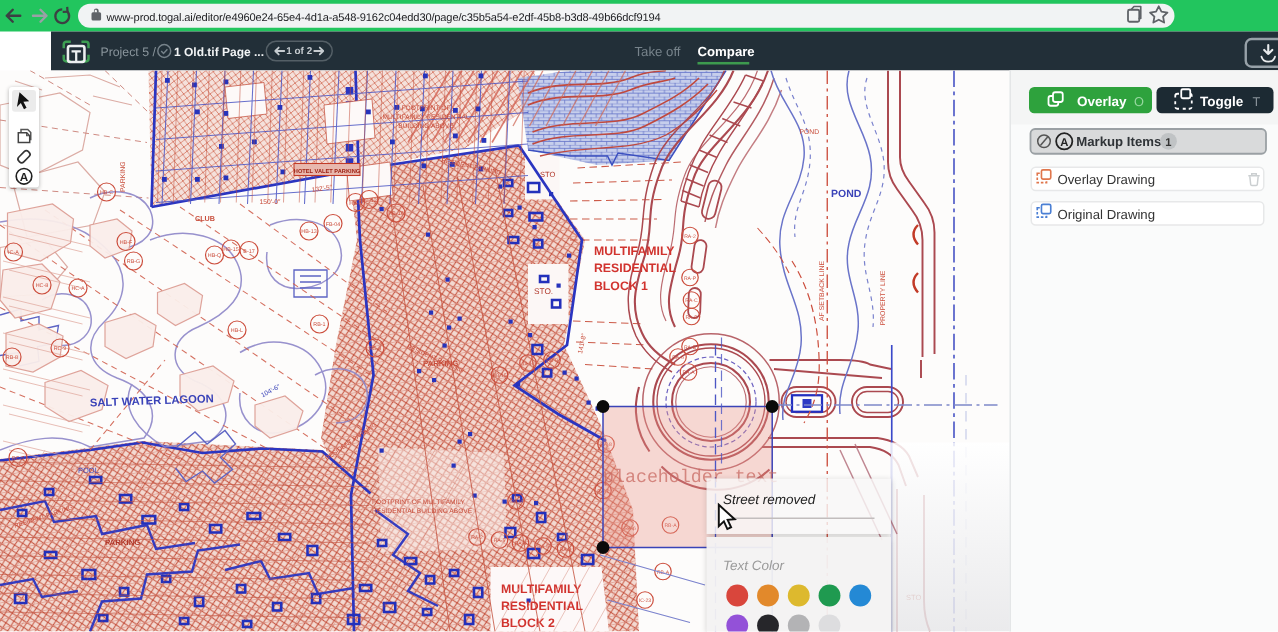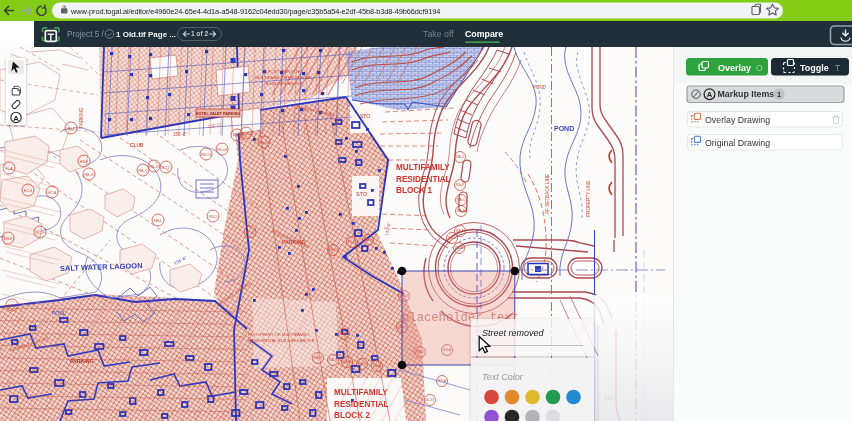--- a/index.html
+++ b/index.html
@@ -1,16 +1,16 @@
 <!DOCTYPE html>
 <html><head><meta charset="utf-8">
 <style>
 *{margin:0;padding:0;box-sizing:border-box;}
 html,body{width:852px;height:421px;overflow:hidden;background:#fff;font-family:"Liberation Sans",sans-serif;}
-#browser{position:absolute;left:0;top:0;width:852px;height:21px;background:#84cc16;}
+#browser{position:absolute;left:0;top:0;width:852px;height:21px;background:#22c55e;}
 #toolbar{position:absolute;left:0;top:21px;width:852px;height:26px;background:#222f38;margin-left:34px;}
 #canvas{position:absolute;left:0;top:47px;width:852px;height:374px;background:#fdfcfb;}
 .abs{position:absolute;}
 </style></head><body>
 <div id="browser">
     <svg class="abs" style="left:0;top:0" width="852" height="21" viewBox="0 0 852 21">
 <rect x="52" y="2.5" width="731" height="16" rx="8" fill="#f1f3f4"></rect>
 <g stroke="#3c4043" stroke-width="1.6" fill="none" stroke-linecap="round" stroke-linejoin="round">
 <path d="M4.5 10.5 L13.5 10.5 M4.5 10.5 L8.5 6.5 M4.5 10.5 L8.5 14.5"></path>
 </g>

